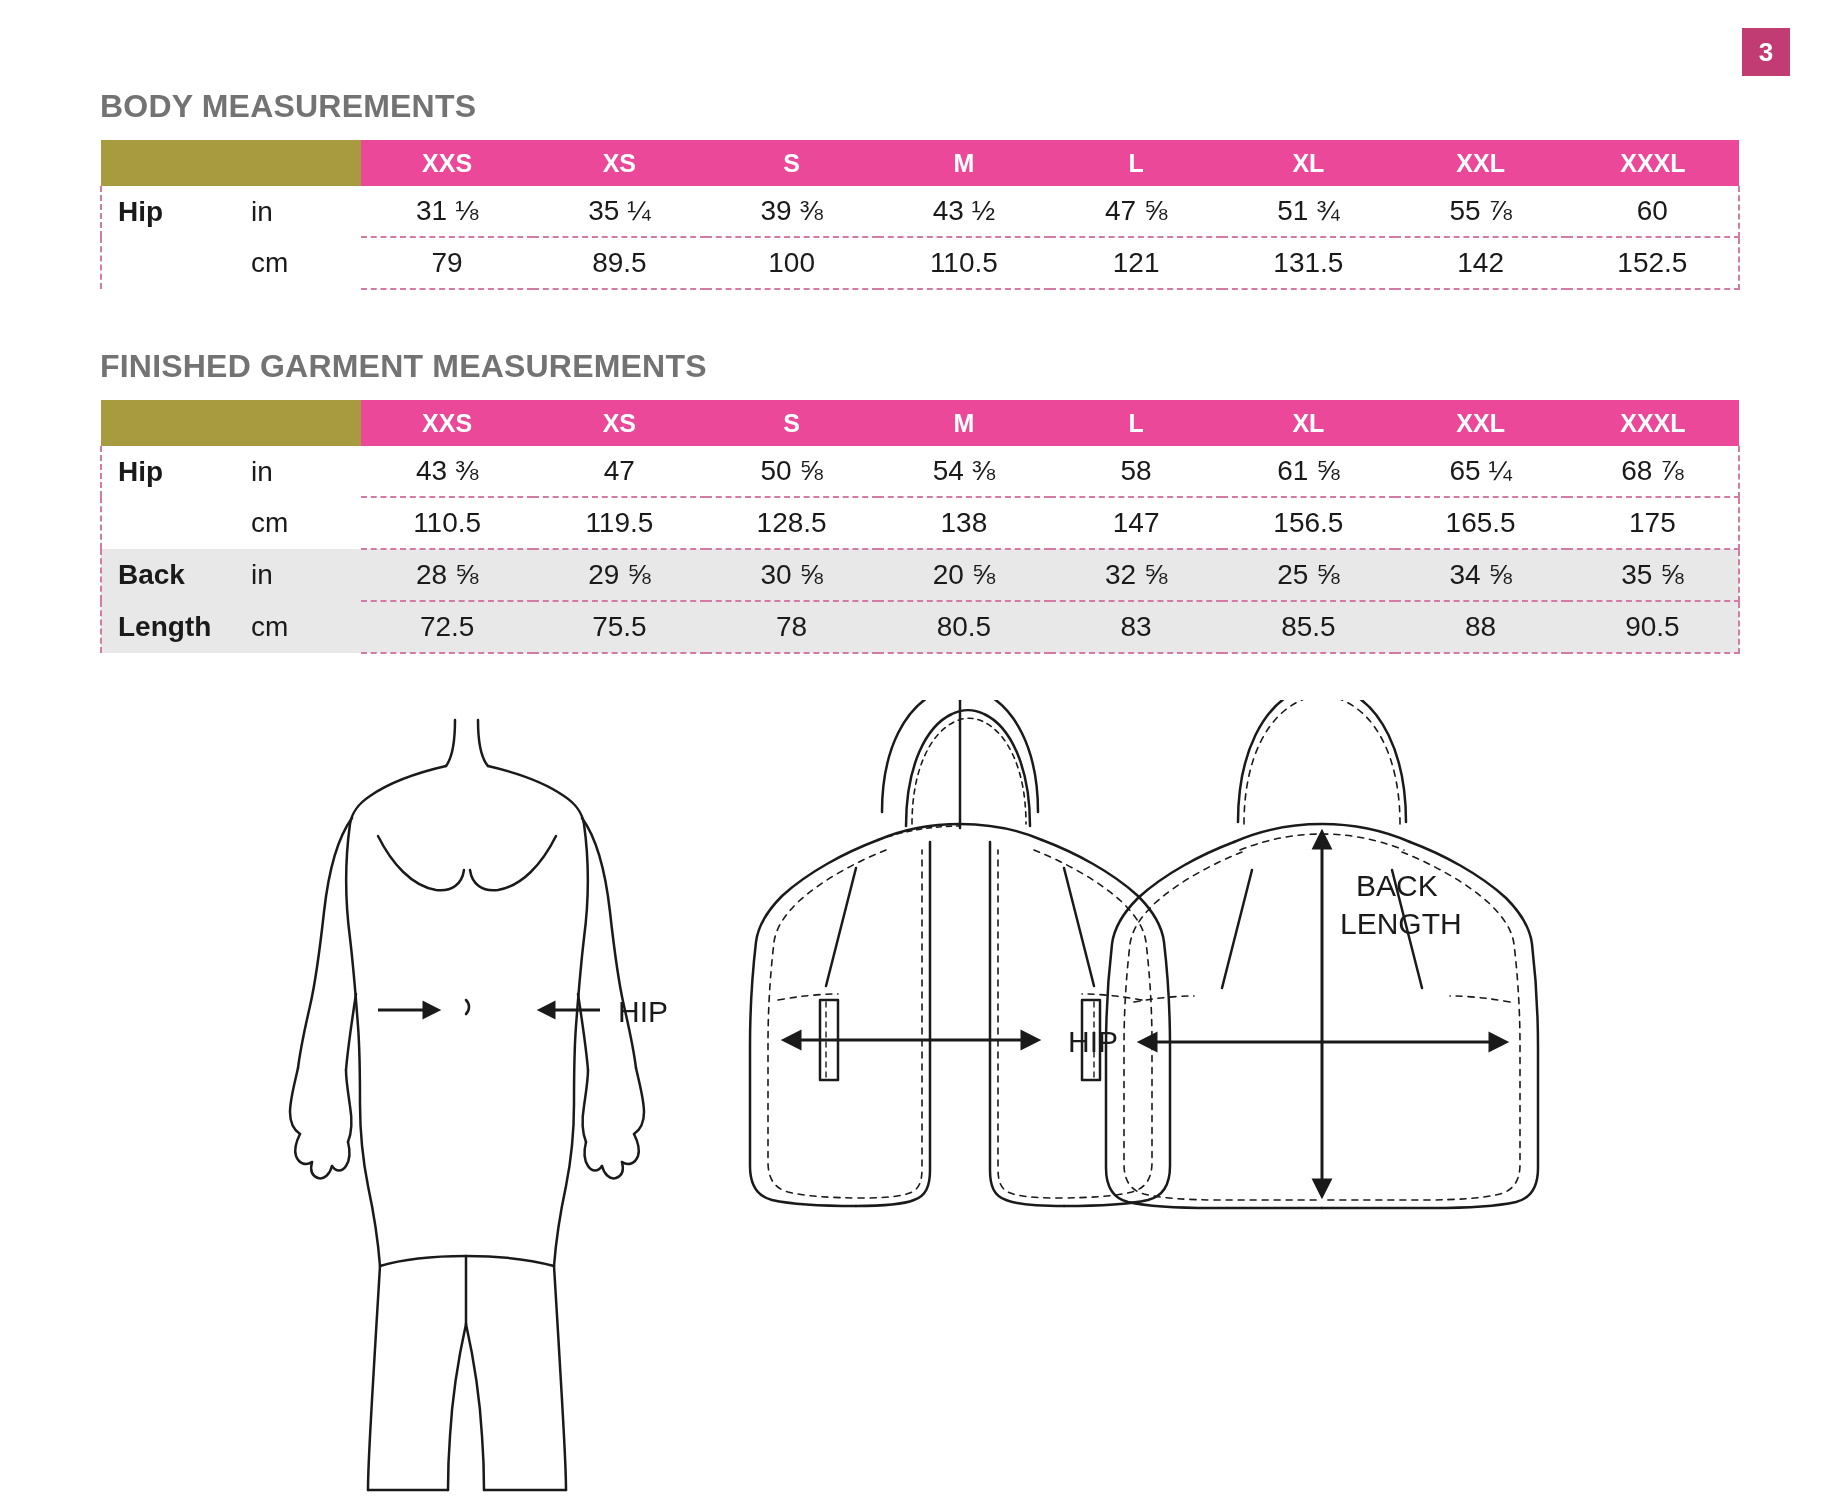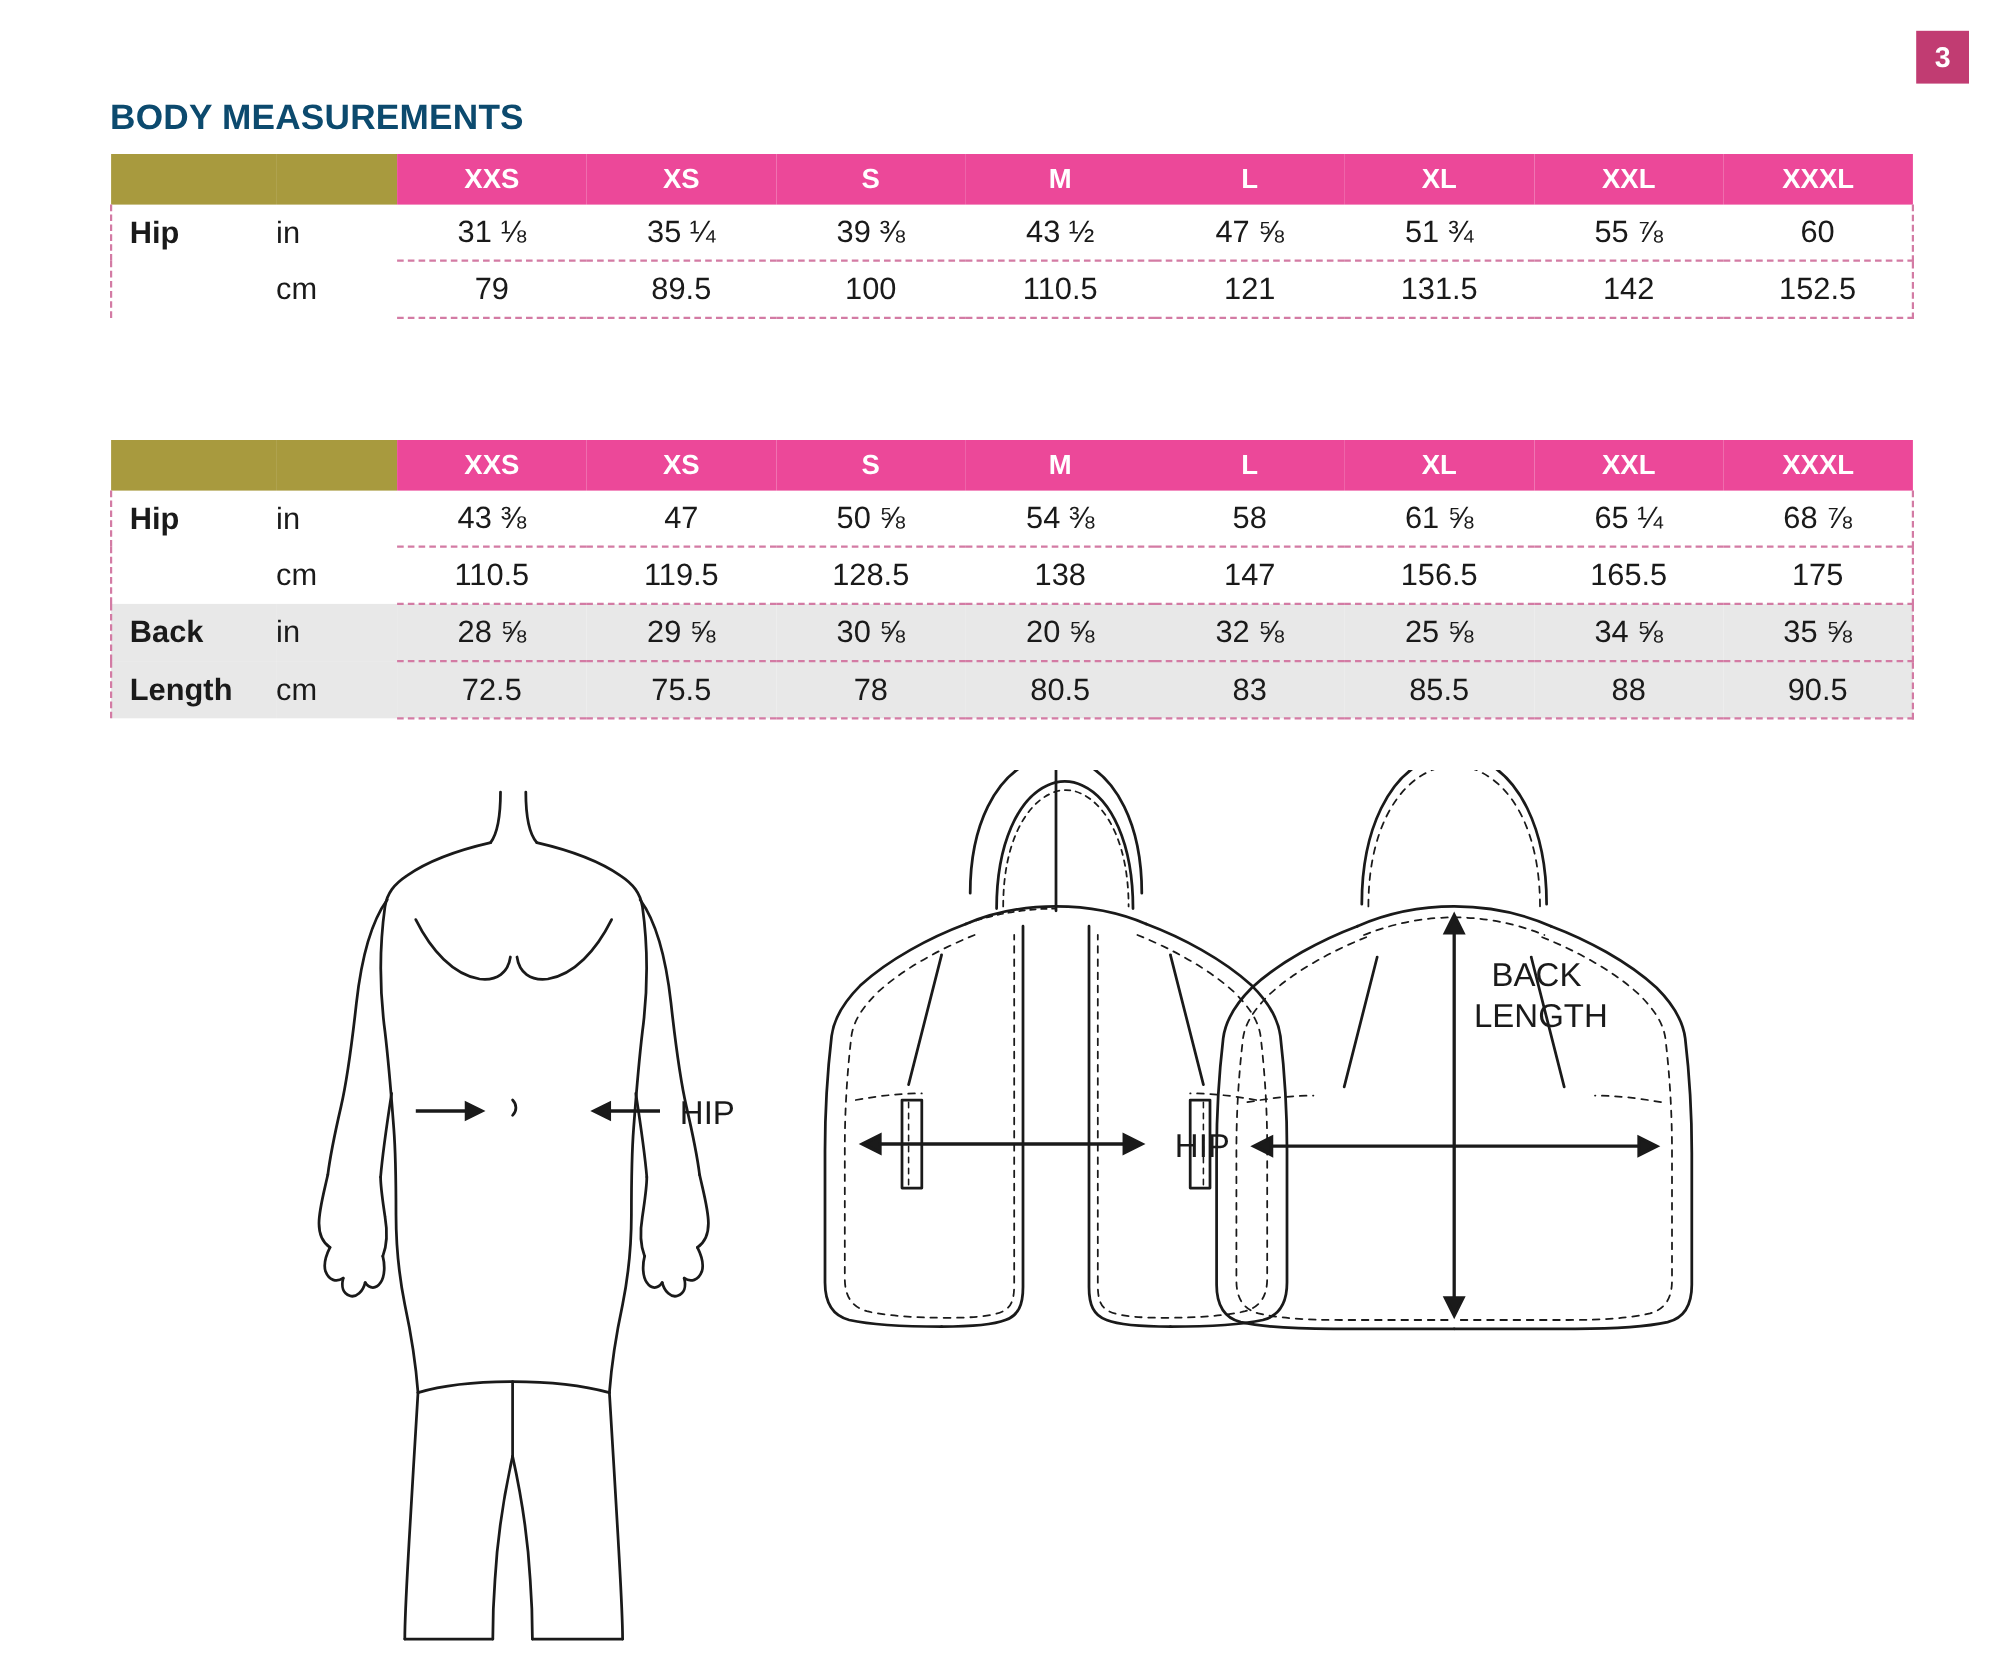--- a/index.html
+++ b/index.html
@@ -31,21 +31,21 @@
     background: #c13c72;
     color: #ffffff;
     font-size: 26px;
     font-weight: bold;
     display: flex;
     align-items: center;
     justify-content: center;
   }
 
   .section-title {
-    color: #0c4a6e;
+    color: #737373;
     font-weight: bold;
     font-size: 32px;
     letter-spacing: 0.2px;
     margin: 0;
   }
 
   #body-measurements-title { position: absolute; left: 100px; top: 88px; }
   #finished-measurements-title { position: absolute; left: 100px; top: 348px; }
 
   .size-table {
@@ -177,20 +177,21 @@
         <td>100</td>
         <td>110.5</td>
         <td>121</td>
         <td>131.5</td>
         <td>142</td>
         <td class="last-col">152.5</td>
       </tr>
     </tbody>
   </table>
 
+  <h2 class="section-title" id="finished-measurements-title">FINISHED GARMENT MEASUREMENTS</h2>
 
   <table class="size-table" id="finished-measurements-table">
     <colgroup>
       <col class="lbl">
         <col class="unit">
       <col>
         <col>
         <col>
         <col>
         <col>

